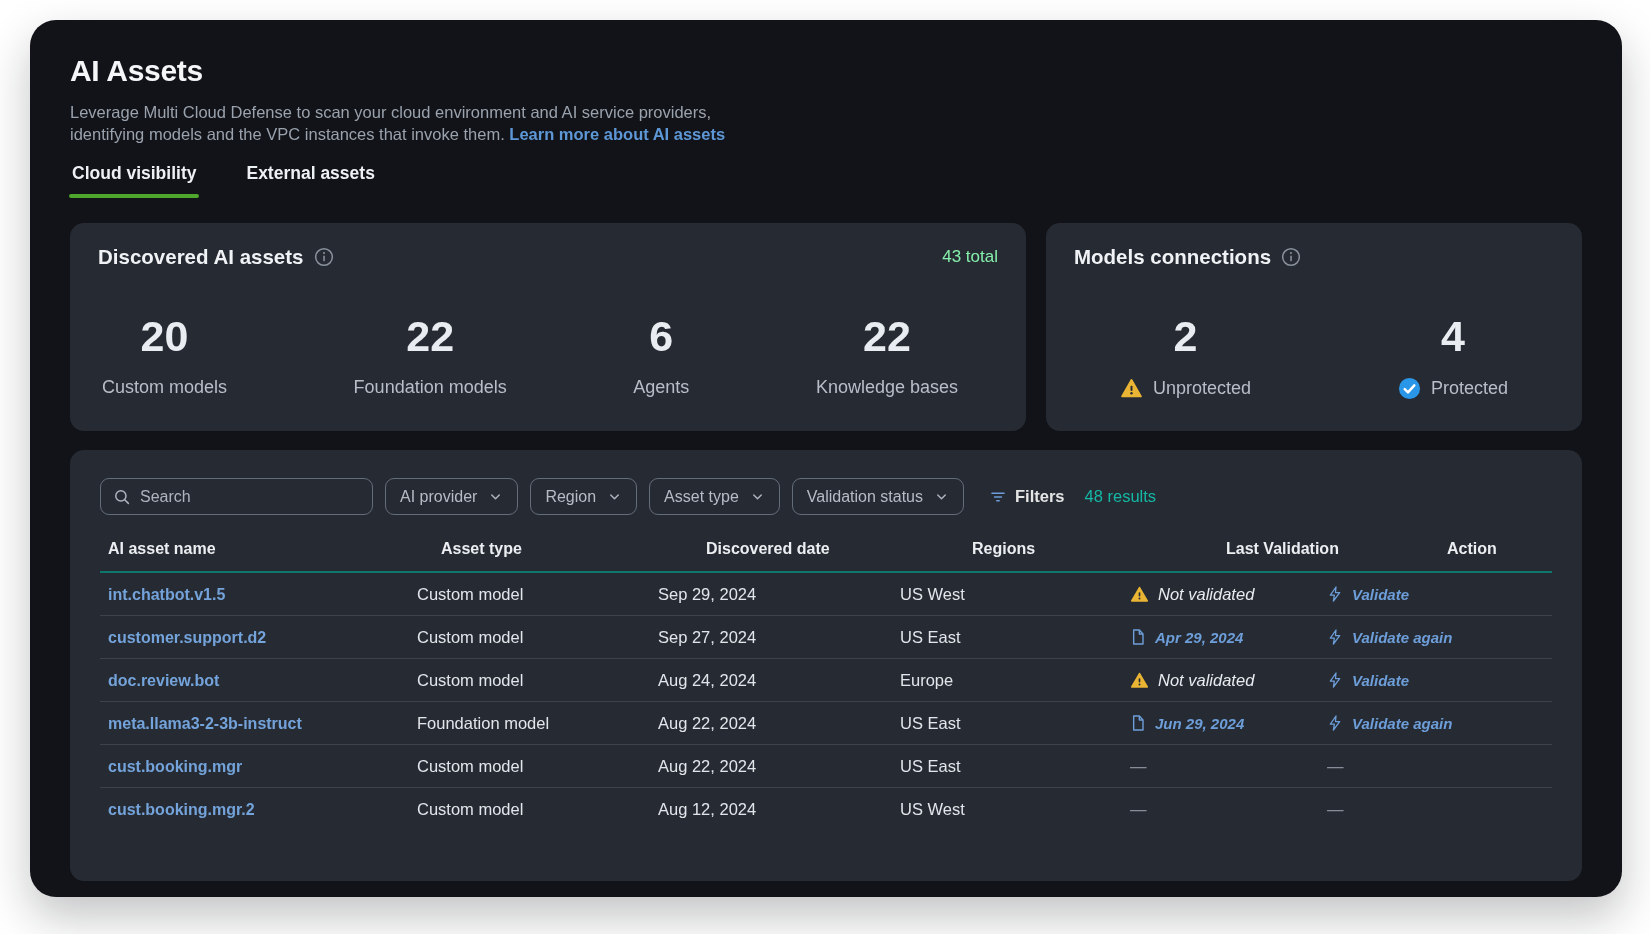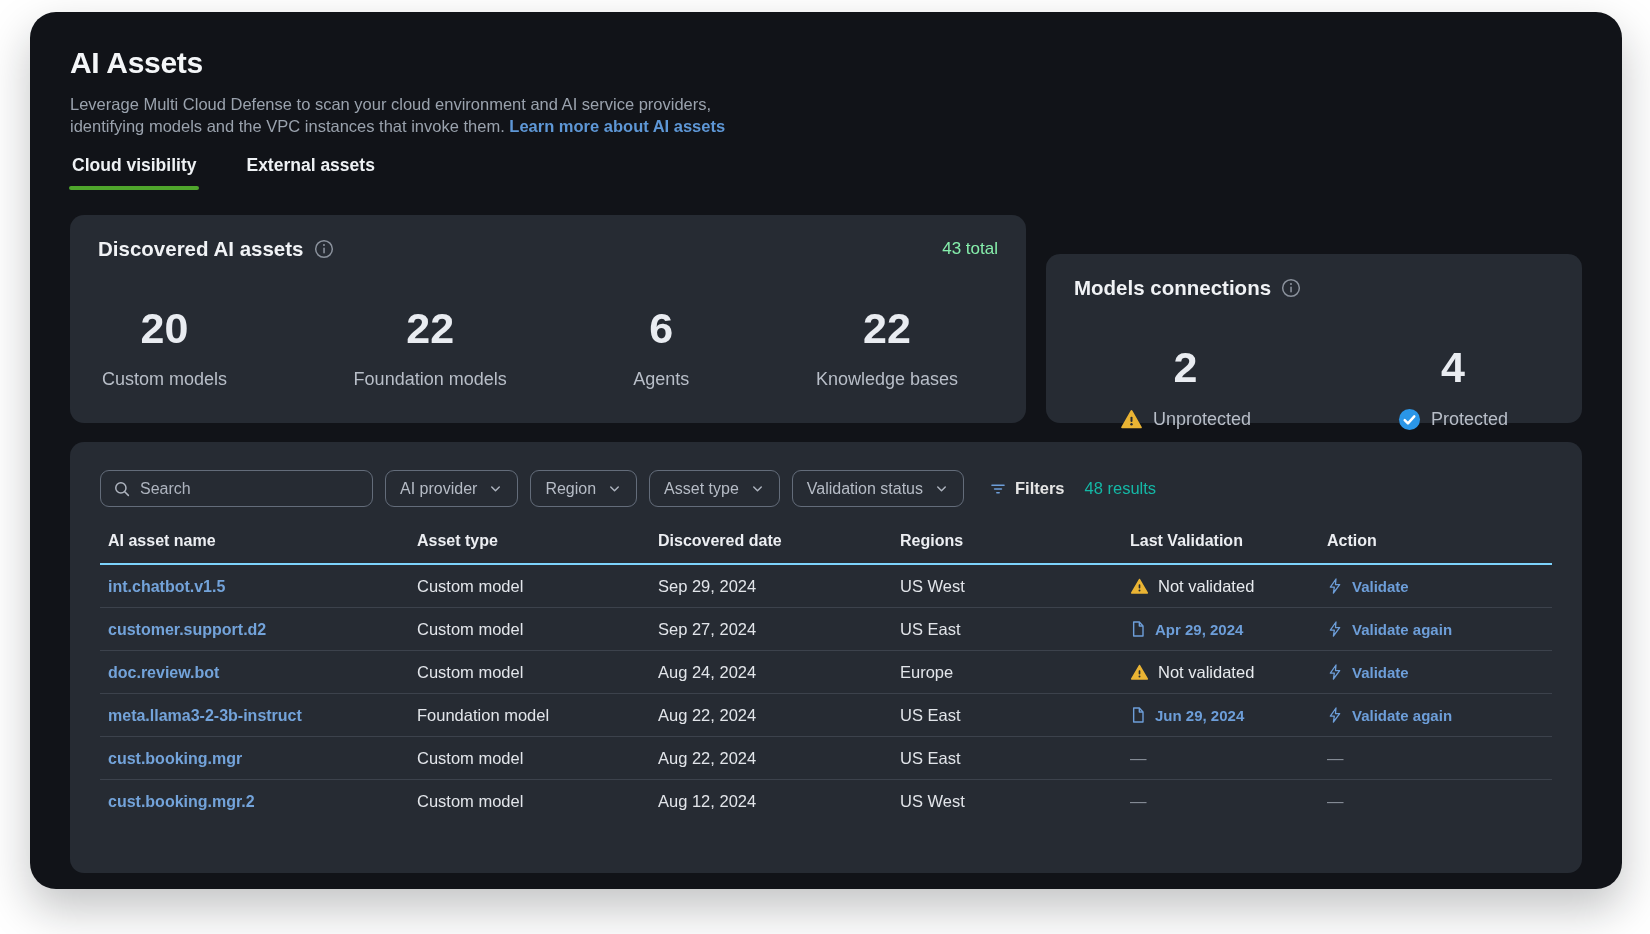--- a/index.html
+++ b/index.html
@@ -1,34 +1,34 @@
 <!DOCTYPE html>
 <html style="--accent-green: #4fa62c;"><head>
 <meta charset="utf-8">
 <style>
   * { margin:0; padding:0; box-sizing:border-box; }
   html,body { width:1650px; height:934px; background:#ffffff; font-family:"Liberation Sans", sans-serif; }
   .panel{
-    position:absolute; left:30px; top:12px; width:1592px; height:877px;
+    position:absolute; left:30px; top:20px; width:1592px; height:877px;
     background:#111318; border-radius:26px; padding:34px 40px;
     box-shadow:0 20px 45px rgba(15,18,25,.25);
     overflow:hidden;
   }
   
   .page-title{ font-size:30px; font-weight:700; color:#f4f6f8; letter-spacing:-.3px; }
   .page-desc{ margin-top:13px; max-width:700px; font-size:16.5px; line-height:22px; color:#9aa2ad; }
   .learn-link{ color:#5e97d6; font-weight:700; cursor:pointer; text-decoration:none; }
   .tabs{ display:flex; gap:46px; margin-top:16px; }
   .tab{ position:relative; font-size:17.5px; font-weight:700; color:#eef1f4; padding:2px 2px 14px 2px; cursor:pointer; }
   .tab.active::after{ content:""; position:absolute; left:-1px; right:-1px; bottom:0; height:4.5px; border-radius:3px; background:var(--accent-green); }
   
   .cards-row{ display:flex; gap:20px; margin-top:25px; height:208px; }
   .card{ background:#262b33; border-radius:14px; padding:22px 28px; }
   .card-discovered{ flex:0 0 956px; }
-  .card-connections{ flex:1;margin-top:39px; }
+  .card-connections{ flex:1; }
   .card-head{ display:flex; align-items:center; gap:10px; }
   .card-title{ font-size:20.5px; font-weight:700; color:#f0f2f5; }
   .card-total{ margin-left:auto; font-size:17px; color:#86efac; }
   .info-icon{ display:inline-flex; cursor:pointer; }
   .stats-row{ display:flex; justify-content:space-between; margin-top:46px; }
   .card-discovered .stats-row{ padding:0 40px 0 4px; }
   .card-connections .stats-row{ padding:0 46px; }
   .stat{ text-align:center; }
   .stat-value{ font-size:43px; font-weight:700; color:#e9ecf1; line-height:1; }
   .stat-label{ margin-top:19px; font-size:18px; color:#b8bec8; display:flex; align-items:center; justify-content:center; gap:10px; }
@@ -42,25 +42,25 @@
   .filters-link{ display:flex; align-items:center; gap:8px; margin-left:13px; font-size:16.5px; font-weight:700; color:#e5e5e5; cursor:pointer; }
   .results-count{ margin-left:8px; font-size:16.5px; color:#14b8a6; }
   
   .table{ margin-top:25px; }
   .thead, .trow{
     display:grid;
     grid-template-columns:309px 241px 242px 230px 197px 1fr;
     align-items:center;
     padding-left:8px;
   }
-  .thead{ font-size:16px; font-weight:700; color:#eceef2; padding-bottom:13px; border-bottom:2px solid #7dd3fc; }
+  .thead{ font-size:16px; font-weight:700; color:#eceef2; padding-bottom:13px; border-bottom:2px solid #0f766e;gap:24px; }
   .trow{ height:43px; border-bottom:1px solid #3c424c; font-size:16.5px; color:#e2e5ea; }
   .trow:last-child{ border-bottom:none; }
   .asset-link{ color:#73a3da; font-weight:700; font-size:16px; cursor:pointer; text-decoration:none; }
-  .cell-flex{ display:flex; align-items:center; gap:9px; }
+  .cell-flex{ display:flex; align-items:center; gap:9px;font-style:italic; }
   .val-text{ color:#e8ebef; }
   .blue-bold{ color:#6d9ed9; font-weight:700; font-size:15px; cursor:pointer; }
   .dash{ color:#868d98; }
   svg{ display:block; }
 </style>
 </head>
 <body>
 
 <div class="panel">
 

